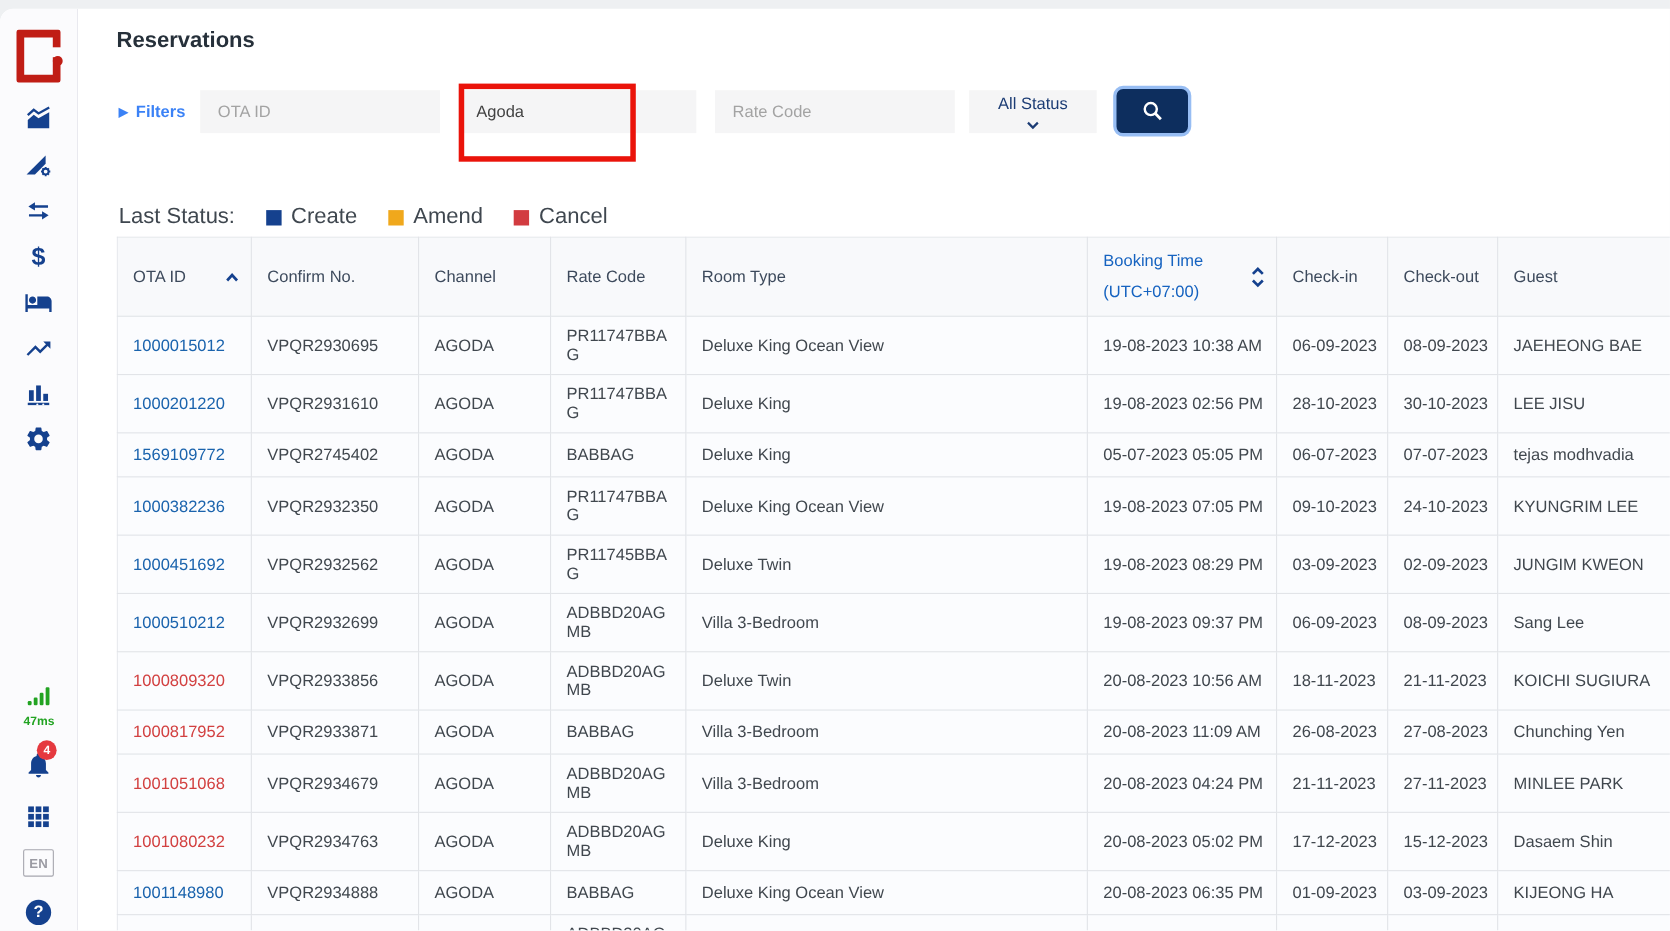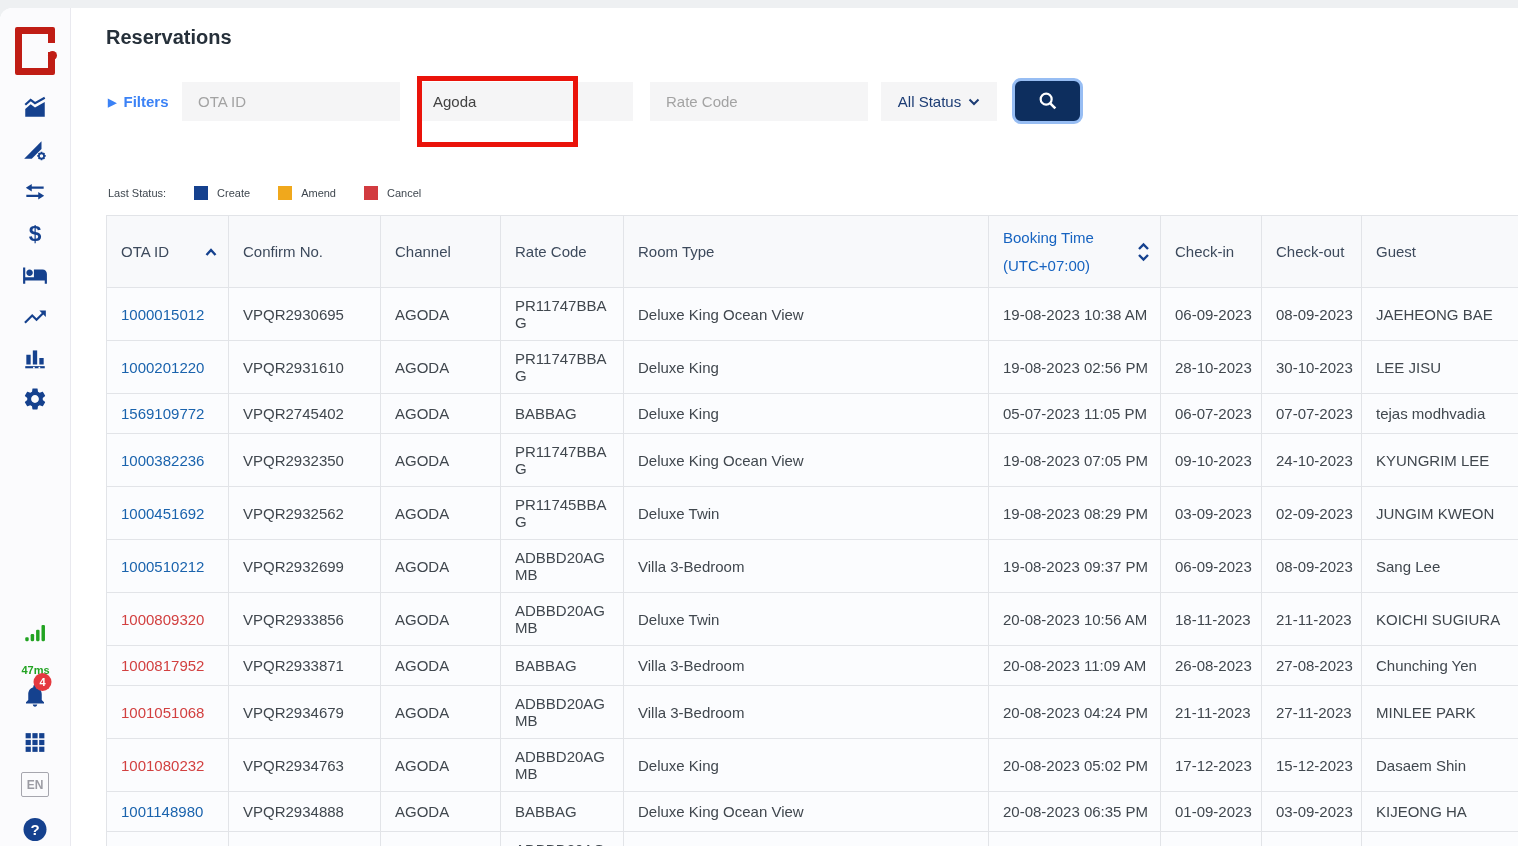--- a/index.html
+++ b/index.html
@@ -34,29 +34,29 @@
                    color:#3b82f6; font-size:15px; font-weight:700; cursor:pointer; }
   .filters-label .tri { display:inline-block; font-size:11px; margin-right:7px; transform:translateY(-1px); }
   .flt-input { position:absolute; top:74px; height:39px; background:#f5f5f6; border:none; outline:none;
                font-size:15px; color:#424242; padding:0 16px; font-family:"Liberation Sans",sans-serif; }
   .flt-input::placeholder { color:#a3a3a3; }
   #ota-input  { left:111px; width:218px; }
   #chan-input { left:346px; width:216px; }
   #rate-input { left:579px; width:218px; }
   .status-select { position:absolute; left:810px; top:74px; width:116px; height:39px; background:#f5f5f6;
                    display:flex; align-items:center; justify-content:center; gap:7px; cursor:pointer;
-                   font-size:15px; color:#1c3c74; }
+                   font-size:15px; color:#1c3c74;flex-direction:column; }
   .search-btn { position:absolute; left:941px; top:70px; width:71px; height:46px; background:#0d2e5e;
                 border:3px solid #97bdf3; border-radius:9px; cursor:pointer;
                 display:flex; align-items:center; justify-content:center; }
   .annotation { position:absolute; left:346px; top:68px; width:161px; height:71px;
                 border:5px solid #ea130a; pointer-events:none; z-index:5; }
 
   .legend { position:absolute; left:37px; top:178px; display:flex; align-items:center; gap:10px;
-            font-size:11px; color:#3f474f;justify-content:flex-end; }
+            font-size:20px; color:#3f474f;justify-content:flex-end; }
   .legend .sq { width:14px; height:14px; display:inline-block; margin-left:18px; }
   .legend .sq:first-of-type { margin-left:12px; }
   .legend .li-label { margin-left:-1px; }
 
   
   .table-wrap { position:absolute; left:35px; top:207px; right:-60px; bottom:0; overflow:hidden; }
   table { border-collapse:collapse; table-layout:fixed; width:1464px; background:#fbfcfe; }
   th, td { border:1px solid #e2e4e8; text-align:left; vertical-align:middle; font-size:15px; }
   thead th { background:#f8f9fb; height:72px; color:#3d4a5c; font-weight:400; padding:0 10px 0 14px; cursor:pointer; }
   td { color:#40474e; padding:9px 10px 9px 14px; height:40px; background:#fbfcfe; }
@@ -152,21 +152,21 @@
     </div>
 
     <div class="side-item" style="top:612px;">
       <svg width="26" height="26" viewBox="0 0 24 24">
         <rect x="3" y="16" width="3.2" height="3.5" rx="1" fill="#22a322"></rect>
         <rect x="8" y="13" width="3.2" height="6.5" rx="1" fill="#22a322"></rect>
         <rect x="13" y="9" width="3.2" height="10.5" rx="1" fill="#22a322"></rect>
         <rect x="18" y="4.5" width="3.2" height="15" rx="1" fill="#22a322"></rect>
       </svg>
     </div>
-    <div class="latency" style="top:656px;">47ms</div>
+    <div class="latency" style="top:642px;">47ms</div>
 
     <div class="side-item" style="top:674px;">
       <svg width="27" height="27" viewBox="0 0 24 24">
         <path fill="#15418e" d="M12 22c1.1 0 2-.9 2-2h-4c0 1.1.89 2 2 2zm6-6v-5c0-3.07-1.64-5.64-4.5-6.32V4c0-.83-.67-1.5-1.5-1.5s-1.5.67-1.5 1.5v.68C7.63 5.36 6 7.92 6 11v5l-2 2v1h16v-1l-2-2z"></path>
       </svg>
       <span class="badge">4</span>
     </div>
 
     <div class="side-item" style="top:722px;">
       <svg width="25" height="25" viewBox="0 0 24 24">
@@ -293,21 +293,21 @@
               <td class="nowrap">28-10-2023</td>
               <td class="nowrap">30-10-2023</td>
               <td>LEE JISU</td>
             </tr>
             <tr>
               <td class="ota blue">1569109772</td>
               <td>VPQR2745402</td>
               <td>AGODA</td>
               <td class="rate">BABBAG</td>
               <td>Deluxe King</td>
-              <td class="nowrap">05-07-2023 11:05 PM</td>
+              <td class="nowrap">05-07-2023 05:05 PM</td>
               <td class="nowrap">06-07-2023</td>
               <td class="nowrap">07-07-2023</td>
               <td>tejas modhvadia</td>
             </tr>
             <tr>
               <td class="ota blue">1000382236</td>
               <td>VPQR2932350</td>
               <td>AGODA</td>
               <td class="rate">PR11747BBAG</td>
               <td>Deluxe King Ocean View</td>

